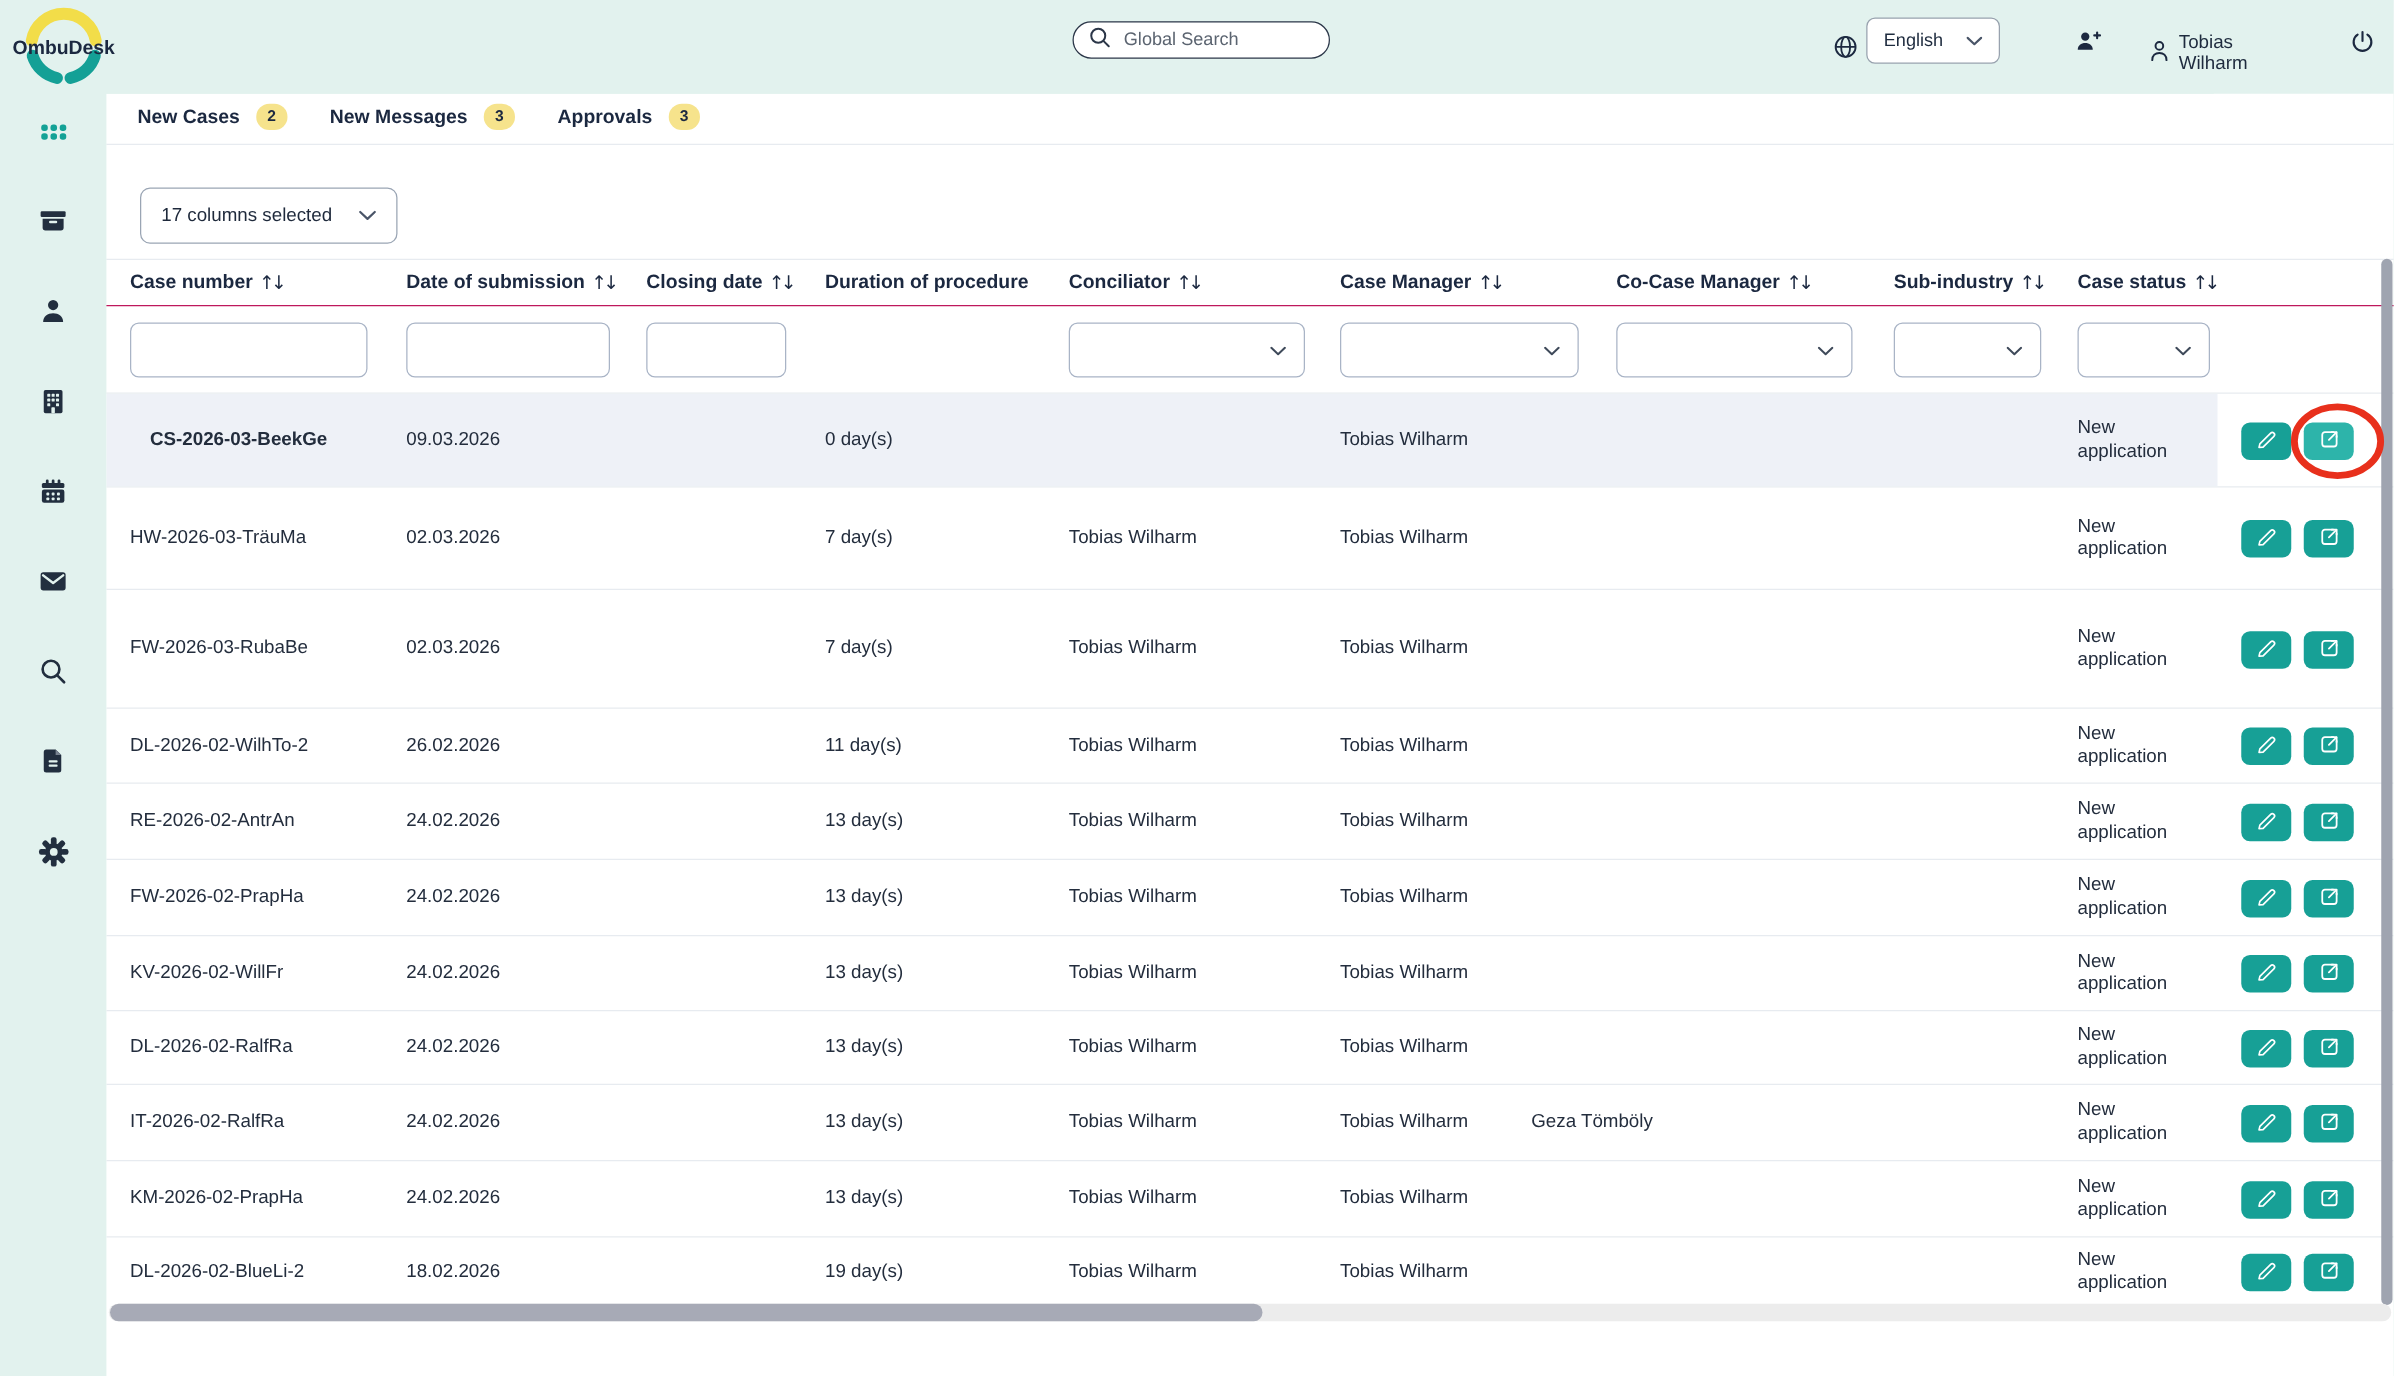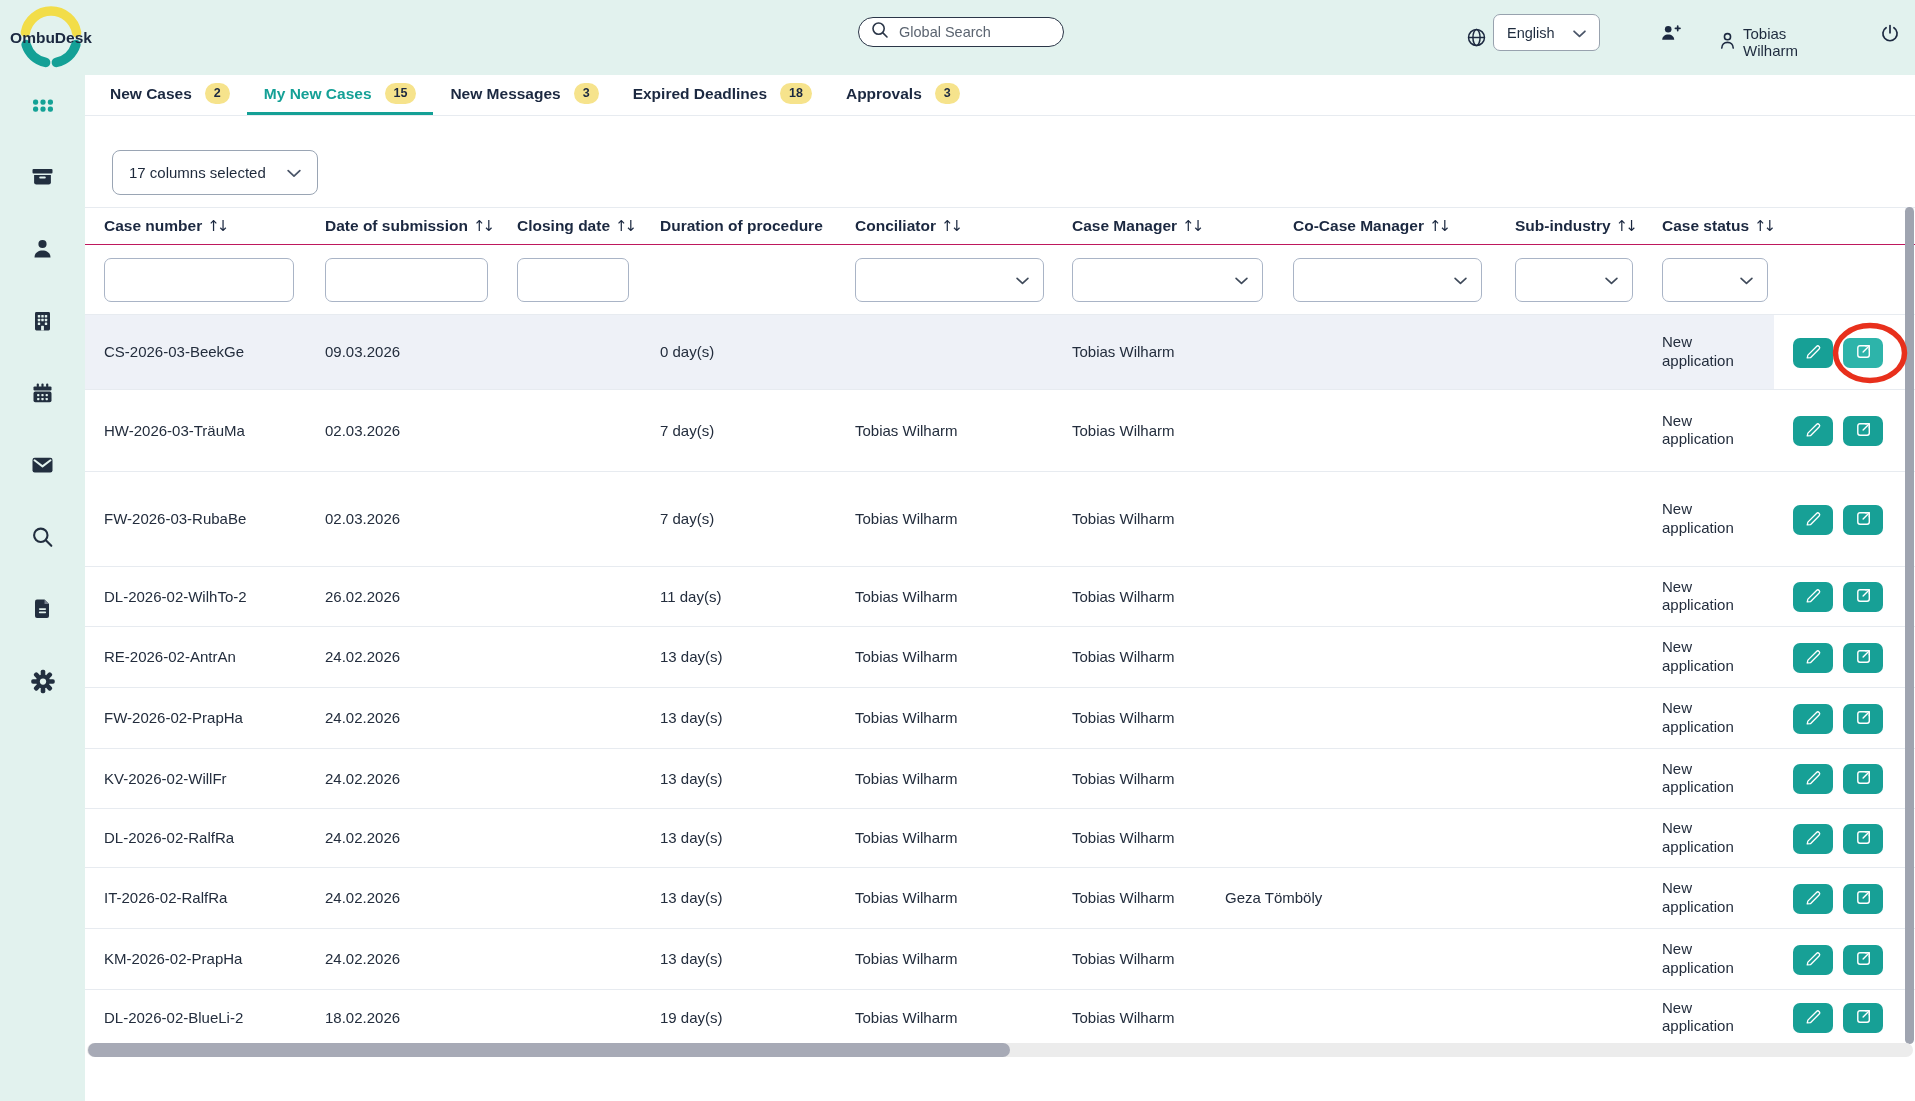--- a/index.html
+++ b/index.html
@@ -262,31 +262,23 @@
     </svg>
   </div>
 </nav>
 
 <main class="main">
   <div class="tabs" id="tabs">
       <div class="tab">
         <span>New Cases</span>
         <span class="badge">2</span>
       </div>
-      <div class="tab active">
-        <span>My New Cases</span>
-        <span class="badge">15</span>
-      </div>
       <div class="tab">
         <span>New Messages</span>
         <span class="badge">3</span>
-      </div>
-      <div class="tab">
-        <span>Expired Deadlines</span>
-        <span class="badge">18</span>
       </div>
       <div class="tab">
         <span>Approvals</span>
         <span class="badge">3</span>
       </div>
     </div>
 
   <div class="columns-select">
     <span>17 columns selected</span>
     <span>
@@ -359,21 +351,21 @@
       </div>
       <div class="fsel" style="left: 1577px; width: 106px;">
         <span><svg width="13" height="8" viewBox="0 0 12 7">
             <path d="M1 1 L6 5.7 L11 1" fill="none" stroke="#3f4a5a" stroke-width="1.5" stroke-linecap="round" stroke-linejoin="round"></path>
           </svg></span>
       </div>
     </div>
   <div class="tbody" id="tbody">
       <div class="trow" style="height: 75px;">
         <div class="row-bg"></div>
-        <div class="cell" style="left: 19px;">CS-2026-03-BeekGe</div>
+        <div class="cell" style="left: 35px; font-weight: bold;">CS-2026-03-BeekGe</div>
         <div class="cell" style="left: 240px;">09.03.2026</div>
         <div class="cell" style="left: 575px;">0 day(s)</div>
         <div class="cell" style="left: 987px;">Tobias Wilharm</div>
         <div class="cell wrap" style="left: 1577px; width: 92px;">New application</div>
         <button class="abtn" style="left: 1708px; top: 22.5px;">
           <span><svg width="19" height="19" viewBox="0 0 20 20">
               <path d="M3.4 16.7 L4.1 13.8 L13.2 4.7 a1.9 1.9 0 0 1 2.7 2.7 L6.8 16.5 L3.4 16.7 Z" fill="none" stroke="#fff" stroke-width="1.4" stroke-linejoin="round" stroke-linecap="round"></path>
             </svg></span>
         </button>
         <button class="abtn lighter" style="left: 1758px; top: 22.5px;">

